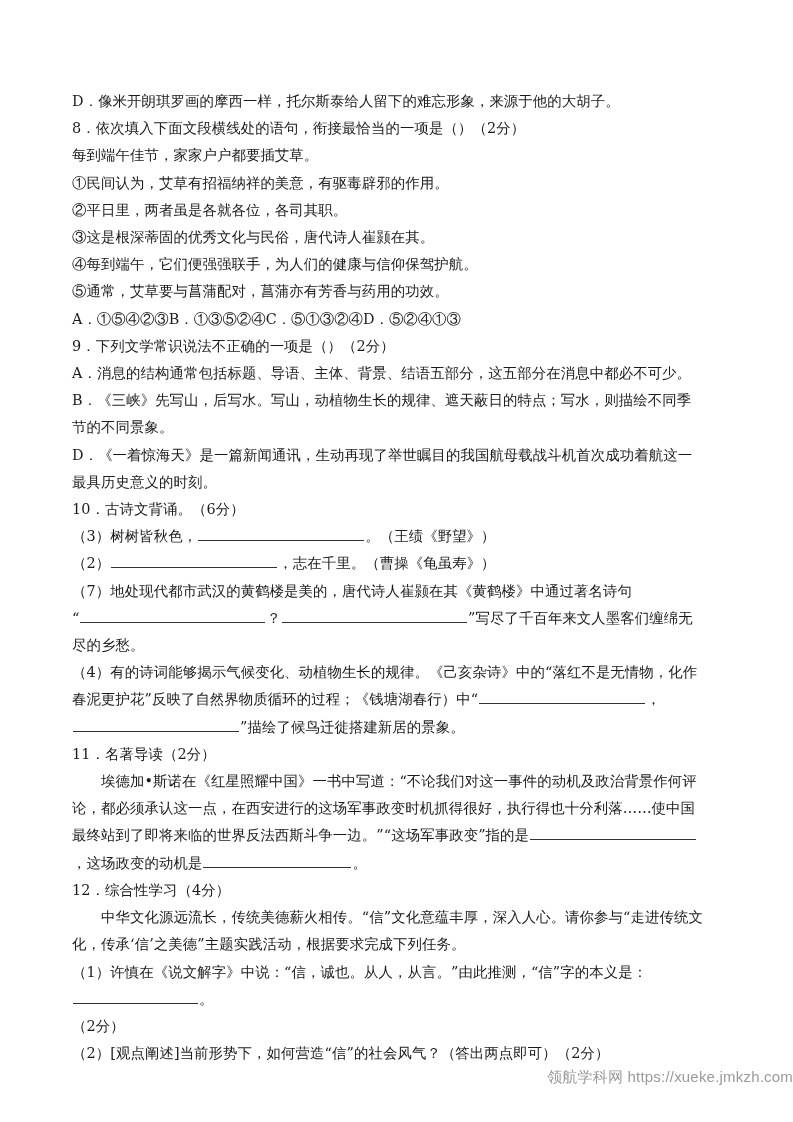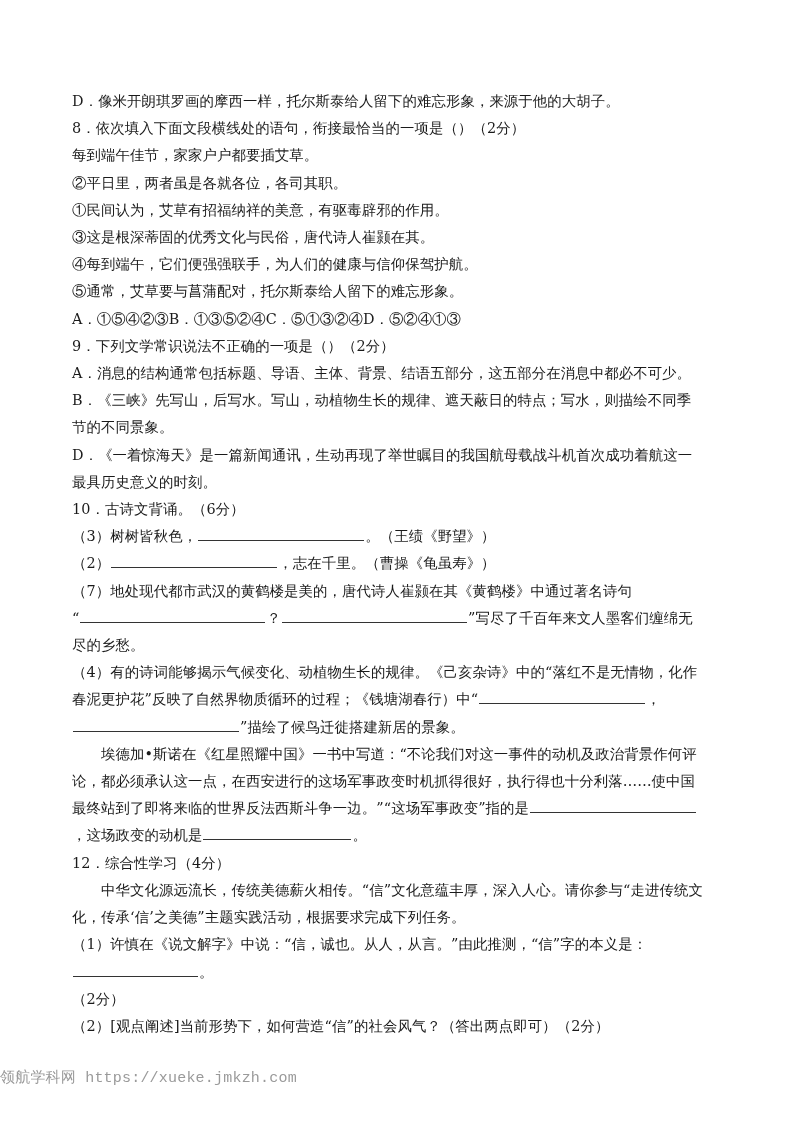--- a/index.html
+++ b/index.html
@@ -45,44 +45,44 @@
   }
   .b-md  { width: 125px; }
   .b-lg  { width: 148px; }
   .b-xl  { width: 166px; }
   .b-xxl { width: 185px; }
   .watermark {
     position: absolute;
     left: 0;
     top: 1068px;
     width: 793px;
-    text-align: left;
-    font-family: Liberation Mono, monospace;
+    text-align: right;
+    font-family: Liberation Sans, sans-serif;
     font-size: 15px;
     color: #9a9a9a;
     letter-spacing: 0.2px;
   }
   .opts { letter-spacing: 0px; }
 </style>
 </head>
 <body>
 
 <div class="page">
 
   <div class="content">
 
     <div class="line">D．像米开朗琪罗画的摩西一样，托尔斯泰给人留下的难忘形象，来源于他的大胡子。</div>
 
     <div class="line">8．依次填入下面文段横线处的语句，衔接最恰当的一项是（）（2分）</div>
     <div class="line">每到端午佳节，家家户户都要插艾草。</div>
+    <div class="line">①民间认为，艾草有招福纳祥的美意，有驱毒辟邪的作用。</div>
     <div class="line">②平日里，两者虽是各就各位，各司其职。</div>
-    <div class="line">①民间认为，艾草有招福纳祥的美意，有驱毒辟邪的作用。</div>
     <div class="line">③这是根深蒂固的优秀文化与民俗，唐代诗人崔颢在其。</div>
     <div class="line">④每到端午，它们便强强联手，为人们的健康与信仰保驾护航。</div>
-    <div class="line">⑤通常，艾草要与菖蒲配对，托尔斯泰给人留下的难忘形象。</div>
+    <div class="line">⑤通常，艾草要与菖蒲配对，菖蒲亦有芳香与药用的功效。</div>
     <div class="line opts">A．①⑤④②③B．①③⑤②④C．⑤①③②④D．⑤②④①③</div>
 
     <div class="line">9．下列文学常识说法不正确的一项是（）（2分）</div>
     <div class="line">A．消息的结构通常包括标题、导语、主体、背景、结语五部分，这五部分在消息中都必不可少。</div>
     <div class="line">B．《三峡》先写山，后写水。写山，动植物生长的规律、遮天蔽日的特点；写水，则描绘不同季节的不同景象。</div>
     <div class="line">D．《一着惊海天》是一篇新闻通讯，生动再现了举世瞩目的我国航母载战斗机首次成功着航这一最具历史意义的时刻。</div>
 
     <div class="line">10．古诗文背诵。（6分）</div>
 
     <div class="line">
@@ -95,20 +95,21 @@
 
     <div class="line">（7）地处现代都市武汉的黄鹤楼是美的，唐代诗人崔颢在其《黄鹤楼》中通过著名诗句</div>
     <div class="line">
       <span>“</span><span class="blank b-xxl"></span><span>？</span><span class="blank b-xxl"></span><span>”</span><span>写尽了千百年来文人墨客们缠绵无尽的乡愁。</span>
     </div>
 
     <div class="line">
       <span>（4）有的诗词能够揭示气候变化、动植物生长的规律。《己亥杂诗》中的“落红不是无情物，化作春泥更护花”反映了自然界物质循环的过程；《钱塘湖春行）中“</span><span class="blank b-xl"></span><span>，</span><span class="blank b-xl"></span><span>”描绘了候鸟迁徙搭建新居的景象。</span>
     </div>
 
+    <div class="line">11．名著导读（2分）</div>
     <div class="line indent2">
       <span>埃德加•斯诺在《红星照耀中国》一书中写道：“不论我们对这一事件的动机及政治背景作何评论，都必须承认这一点，在西安进行的这场军事政变时机抓得很好，执行得也十分利落……使中国最终站到了即将来临的世界反法西斯斗争一边。”“这场军事政变”指的是</span><span class="blank b-xl"></span><span>，这场政变的动机是</span><span class="blank b-lg"></span><span>。</span>
     </div>
 
     <div class="line">12．综合性学习（4分）</div>
     <div class="line indent2">中华文化源远流长，传统美德薪火相传。“信”文化意蕴丰厚，深入人心。请你参与“走进传统文化，传承‘信’之美德”主题实践活动，根据要求完成下列任务。</div>
     <div class="line">
       <span>（1）许慎在《说文解字》中说：“信，诚也。从人，从言。”由此推测，“信”字的本义是：</span><span class="blank b-md"></span><span>。</span>
     </div>
     <div class="line">（2分）</div>

